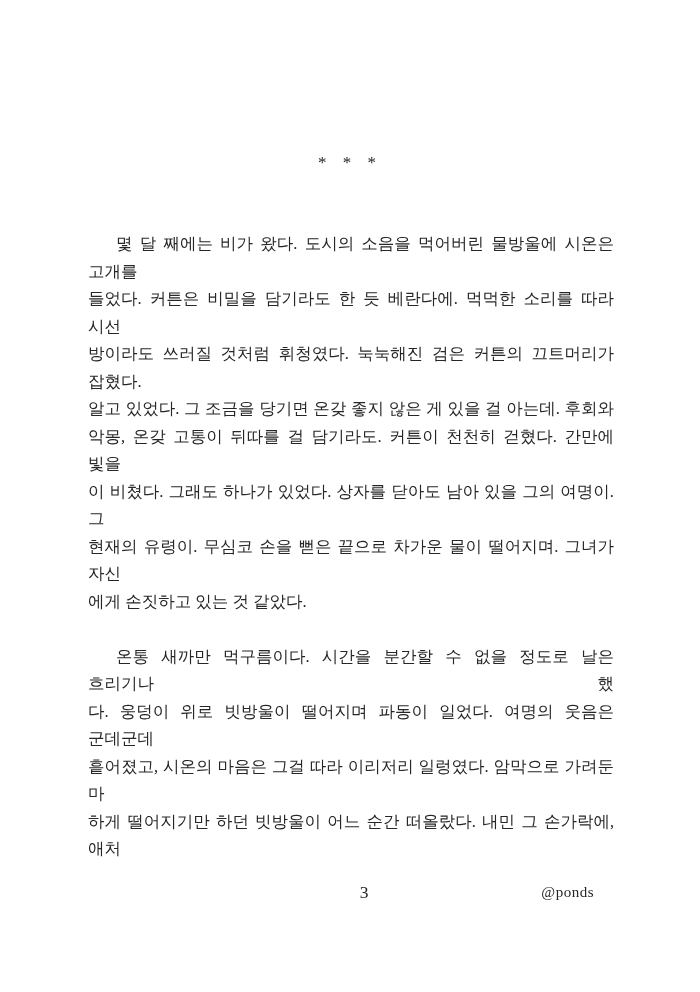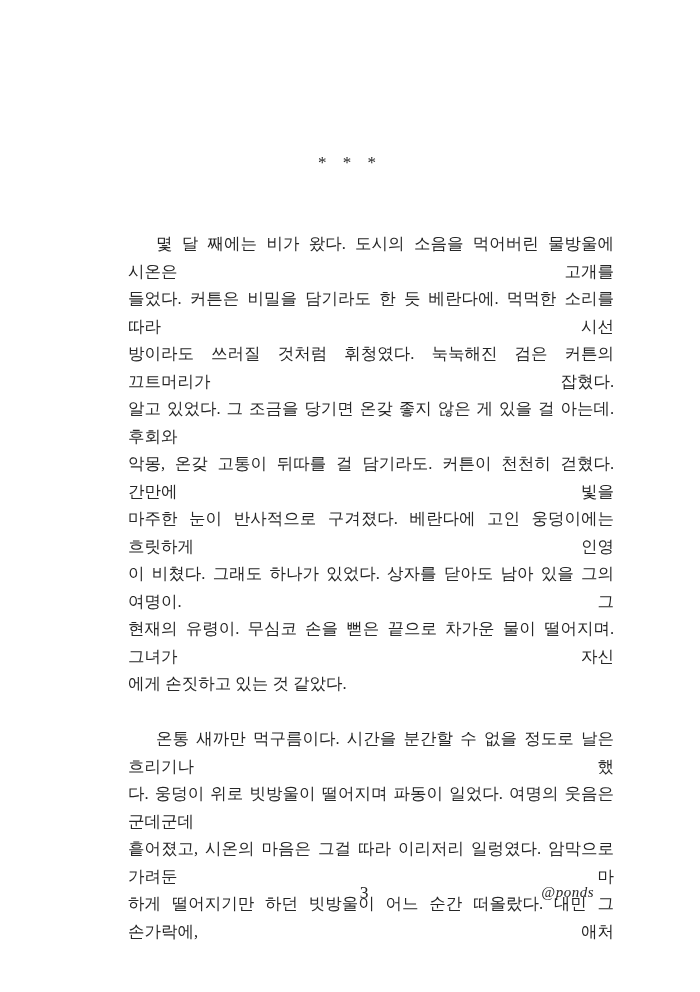--- a/index.html
+++ b/index.html
@@ -40,21 +40,20 @@
     color: #262626;
   }
   .paragraph + .paragraph {
     margin-top: 27.5px;
   }
   .line {
     text-align: justify;
     text-align-last: justify;
     word-break: keep-all;
     white-space: normal;
-    margin-left: 40px;
   }
   .line.last {
     text-align: right;
     text-align-last: left;
   }
   .line.first {
     text-indent: 28px;
   }
   .footer {
     position: absolute;
@@ -70,38 +69,36 @@
     text-align: center;
     font-size: 17.5px;
     transform: translateX(13px);
   }
   .credit {
     position: absolute;
     right: 20px;
     top: 2px;
     font-size: 15px;
     letter-spacing: 0.5px;
-    font-style: italic;
   }
 </style>
 </head>
 <body>
 
 <div class="page">
 
   <div class="divider">* * *</div>
 
   <div class="content">
       <div class="paragraph">
         <div class="line first">몇 달 째에는 비가 왔다. 도시의 소음을 먹어버린 물방울에 시온은 고개를</div>
         <div class="line">들었다. 커튼은 비밀을 담기라도 한 듯 베란다에. 먹먹한 소리를 따라 시선</div>
         <div class="line">방이라도 쓰러질 것처럼 휘청였다. 눅눅해진 검은 커튼의 끄트머리가 잡혔다.</div>
         <div class="line">알고 있었다. 그 조금을 당기면 온갖 좋지 않은 게 있을 걸 아는데. 후회와</div>
         <div class="line">악몽, 온갖 고통이 뒤따를 걸 담기라도. 커튼이 천천히 걷혔다. 간만에 빛을</div>
-        <div class="line">마주한 눈이 반사적으로 구겨졌다. 베란다에 고인 웅덩이에는 흐릿하게 인영</div>
         <div class="line">이 비쳤다. 그래도 하나가 있었다. 상자를 닫아도 남아 있을 그의 여명이. 그</div>
         <div class="line">현재의 유령이. 무심코 손을 뻗은 끝으로 차가운 물이 떨어지며. 그녀가 자신</div>
         <div class="line last">에게 손짓하고 있는 것 같았다.</div>
       </div>
       <div class="paragraph">
         <div class="line first">온통 새까만 먹구름이다. 시간을 분간할 수 없을 정도로 날은 흐리기나 했</div>
         <div class="line">다. 웅덩이 위로 빗방울이 떨어지며 파동이 일었다. 여명의 웃음은 군데군데</div>
         <div class="line">흩어졌고, 시온의 마음은 그걸 따라 이리저리 일렁였다. 암막으로 가려둔 마</div>
         <div class="line">하게 떨어지기만 하던 빗방울이 어느 순간 떠올랐다. 내민 그 손가락에, 애처</div>
       </div>

